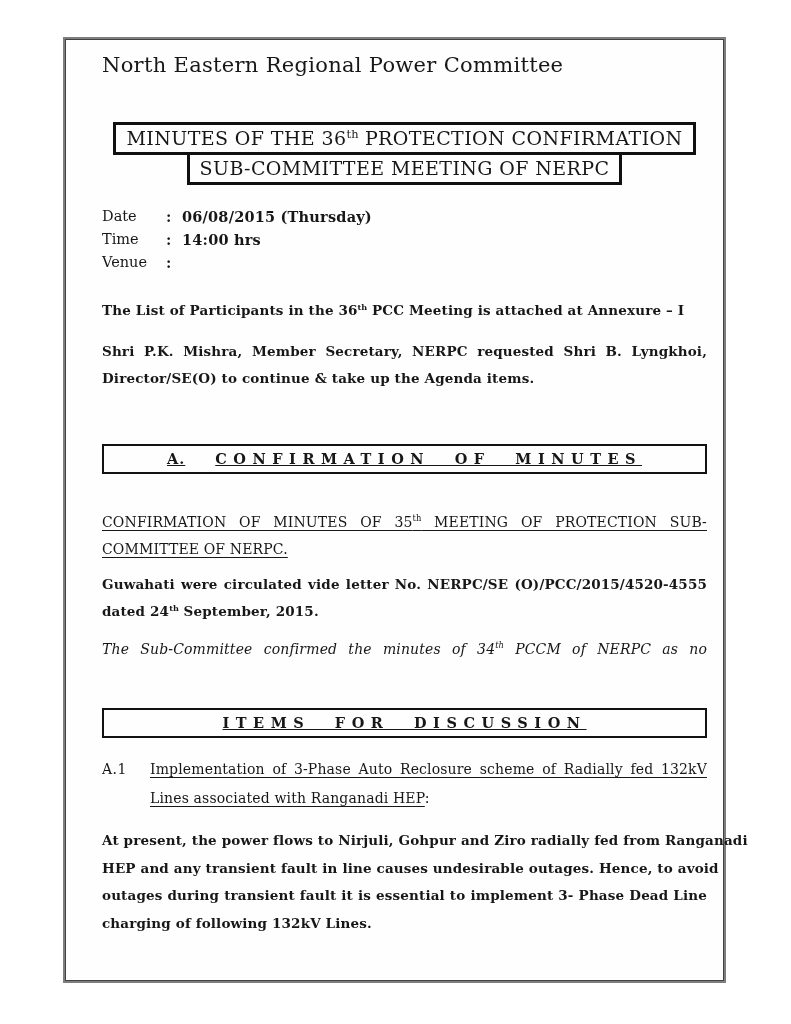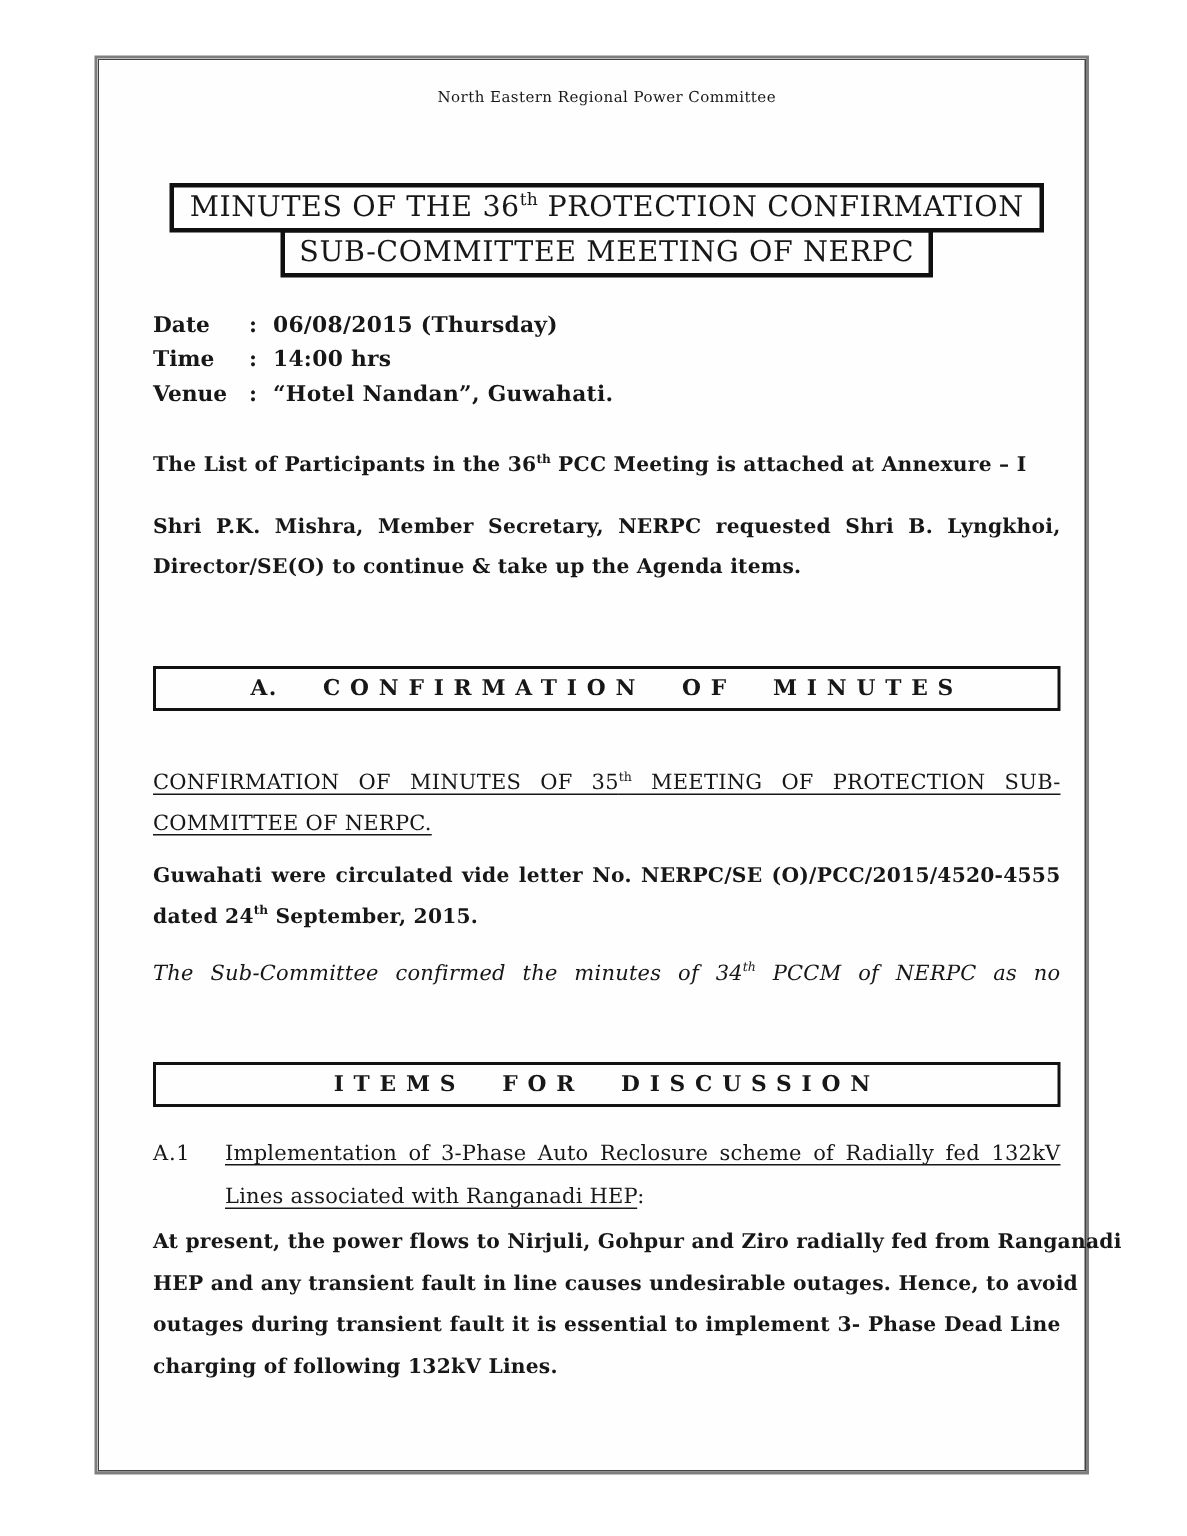--- a/index.html
+++ b/index.html
@@ -28,22 +28,21 @@
   }
   .content {
     position: absolute;
     left: 37px;
     right: 17px;
     top: 0;
     bottom: 0;
   }
   .org {
     margin-top: 16px;
-    text-align: center;
-    font-size: 10px;
+    font-size: 21px;
     line-height: 21px;
     letter-spacing: 0.3px;
   }
   .title-wrap {
     margin-top: 46px;
     text-align: center;
   }
   .tbox {
     display: block;
     width: fit-content;
@@ -64,21 +63,21 @@
   }
   .meta {
     margin-top: 20px;
     font-size: 14.5px;
   }
   .meta-row {
     display: grid;
     grid-template-columns: 64px 16px auto;
     line-height: 23px;
   }
-  .meta-label { font-weight: bold; }
+  .meta-label { font-weight: normal; }
   .meta-sep { font-weight: bold; }
   .meta-value { font-weight: bold; letter-spacing: 0.2px; }
   .para {
     font-size: 13.5px;
     letter-spacing: 0.15px;
   }
   .pline { line-height: 27.5px; }
   .bold { font-weight: 700; }
   .normal-weight { font-weight: 700; }
   .italic { font-style: italic; }
@@ -96,20 +95,21 @@
   .participants { margin-top: 23px; }
   .mishra { margin-top: 13px; }
   .section-box {
     margin-top: 51px;
     border: 2px solid #121212;
     padding: 3px 4px 4px 4px;
     text-align: center;
     font-size: 14.5px;
     font-weight: 700;
     line-height: 19px;
+    text-decoration: underline;
   }
   .sec-prefix { margin-right: 30px; letter-spacing: 1px; }
   .sec-text { letter-spacing: 0.45em; word-spacing: 0.9em; }
   .conf-heading { margin-top: 35px; font-size: 14px; }
   .conf-heading .pline { line-height: 27.5px; }
   .minutes-para { margin-top: 7px; }
   .confirmed-para { margin-top: 10px; font-size: 14px; }
   .items-box { margin-top: 45px; }
   .a1 {
     margin-top: 17px;
@@ -118,21 +118,21 @@
     font-size: 14px;
   }
   .a1 .pline { line-height: 29px; }
   .a1-num {
     position: absolute;
     left: 0;
     top: 0;
     line-height: 29px;
     letter-spacing: 0.5px;
   }
-  .present-para { margin-top: 2px; }
+  .present-para { margin-top: 14px; }
 </style>
 </head>
 <body>
 
 <div class="frame">
   <div class="content">
 
     <div class="org">North Eastern Regional Power Committee</div>
 
     <div class="title-wrap">
@@ -147,21 +147,20 @@
           <span class="meta-value">06/08/2015 (Thursday)</span>
       </div>
       <div class="meta-row">
         <span class="meta-label">Time</span>
           <span class="meta-sep">:</span>
           <span class="meta-value">14:00 hrs</span>
       </div>
       <div class="meta-row">
         <span class="meta-label">Venue</span>
           <span class="meta-sep">:</span>
-          <span class="meta-value">“Hotel Nandan”, Guwahati.</span>
       </div>
     </div>
 
     <div class="para participants">
       <div class="pline"><span class="bold">The List of Participants in the 36</span><sup class="bold">th</sup><span class="bold"> PCC Meeting is attached at </span><span class="normal-weight">Annexure – I</span></div>
     </div>
 
     <div class="para mishra bold">
       <div class="pline jline">Shri P.K. Mishra, Member Secretary, NERPC requested Shri B. Lyngkhoi,</div>
       <div class="pline">Director/SE(O) to continue &amp; take up the Agenda items.</div>

